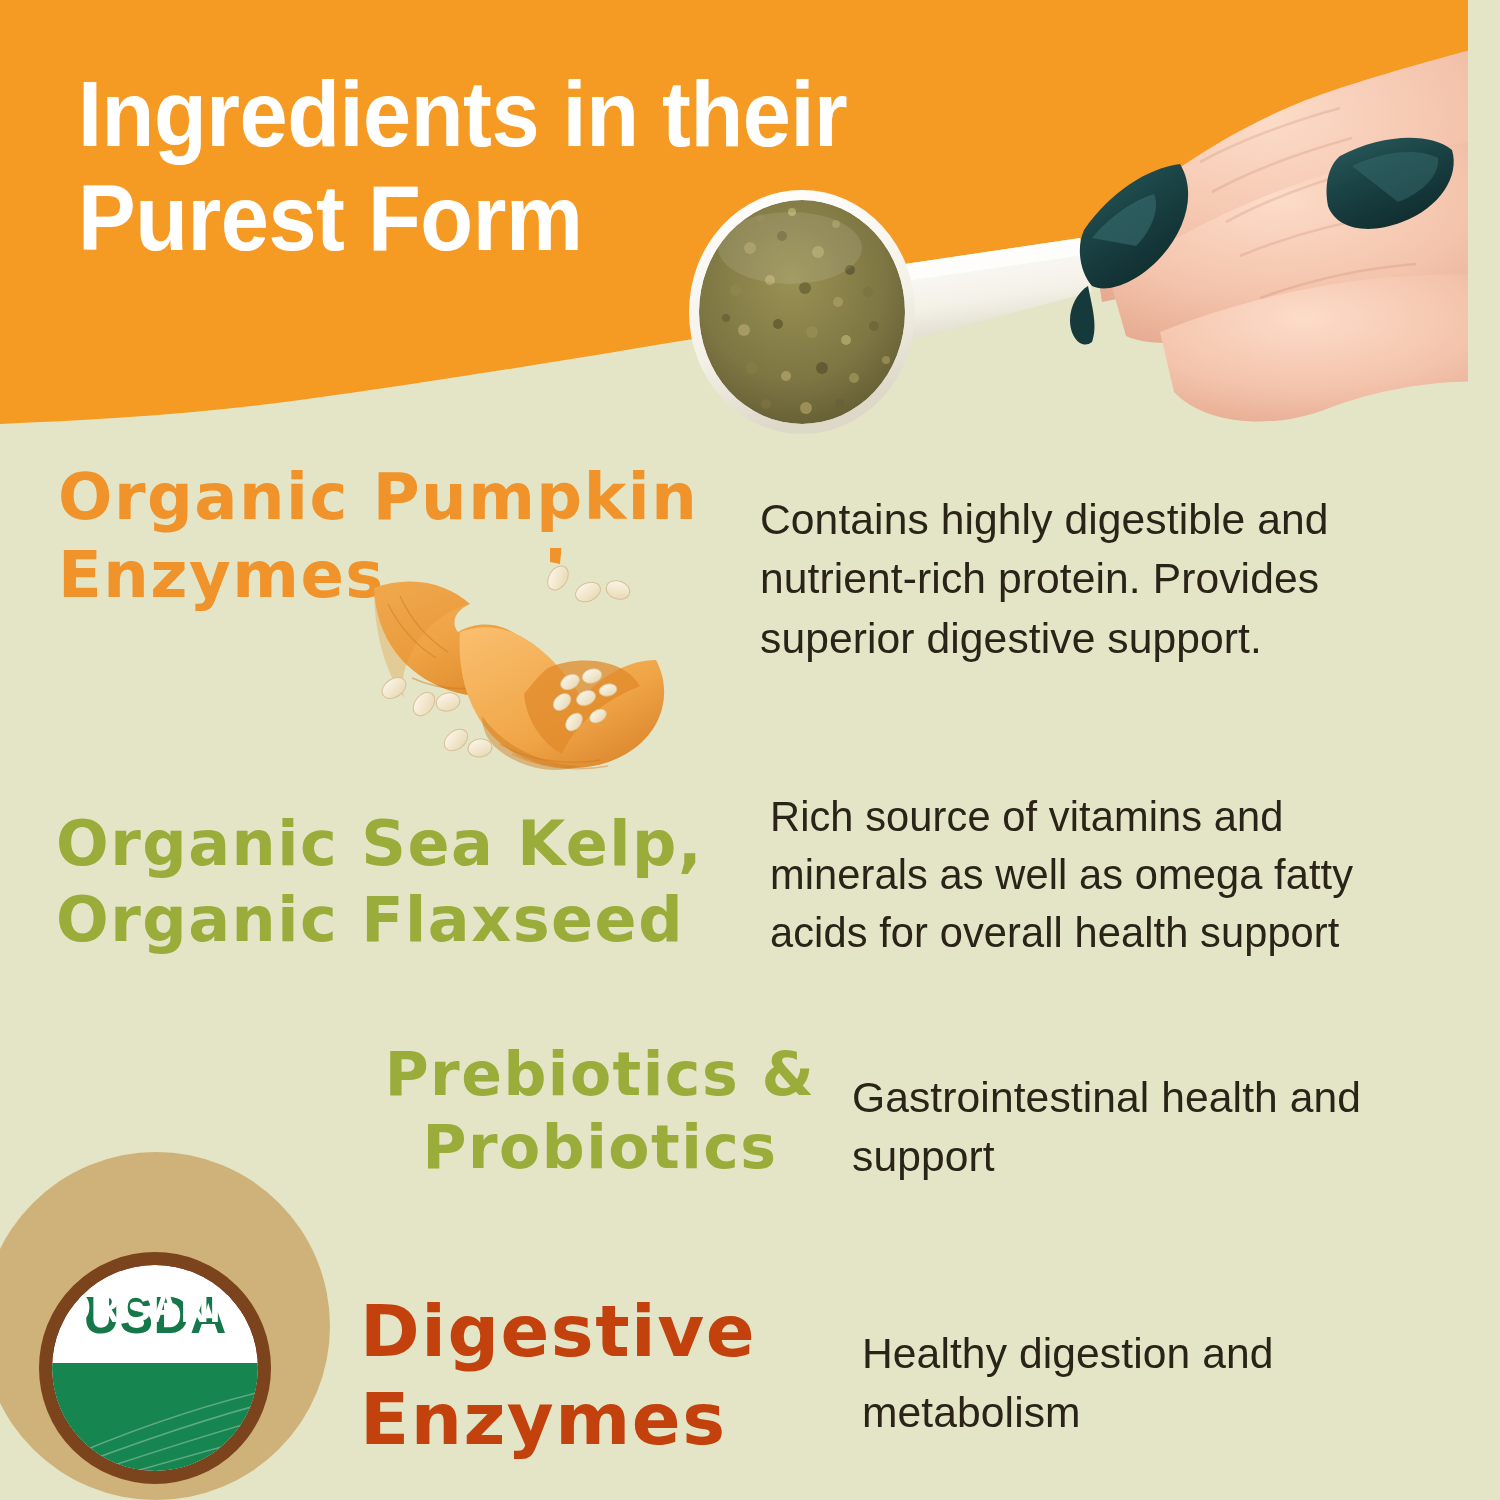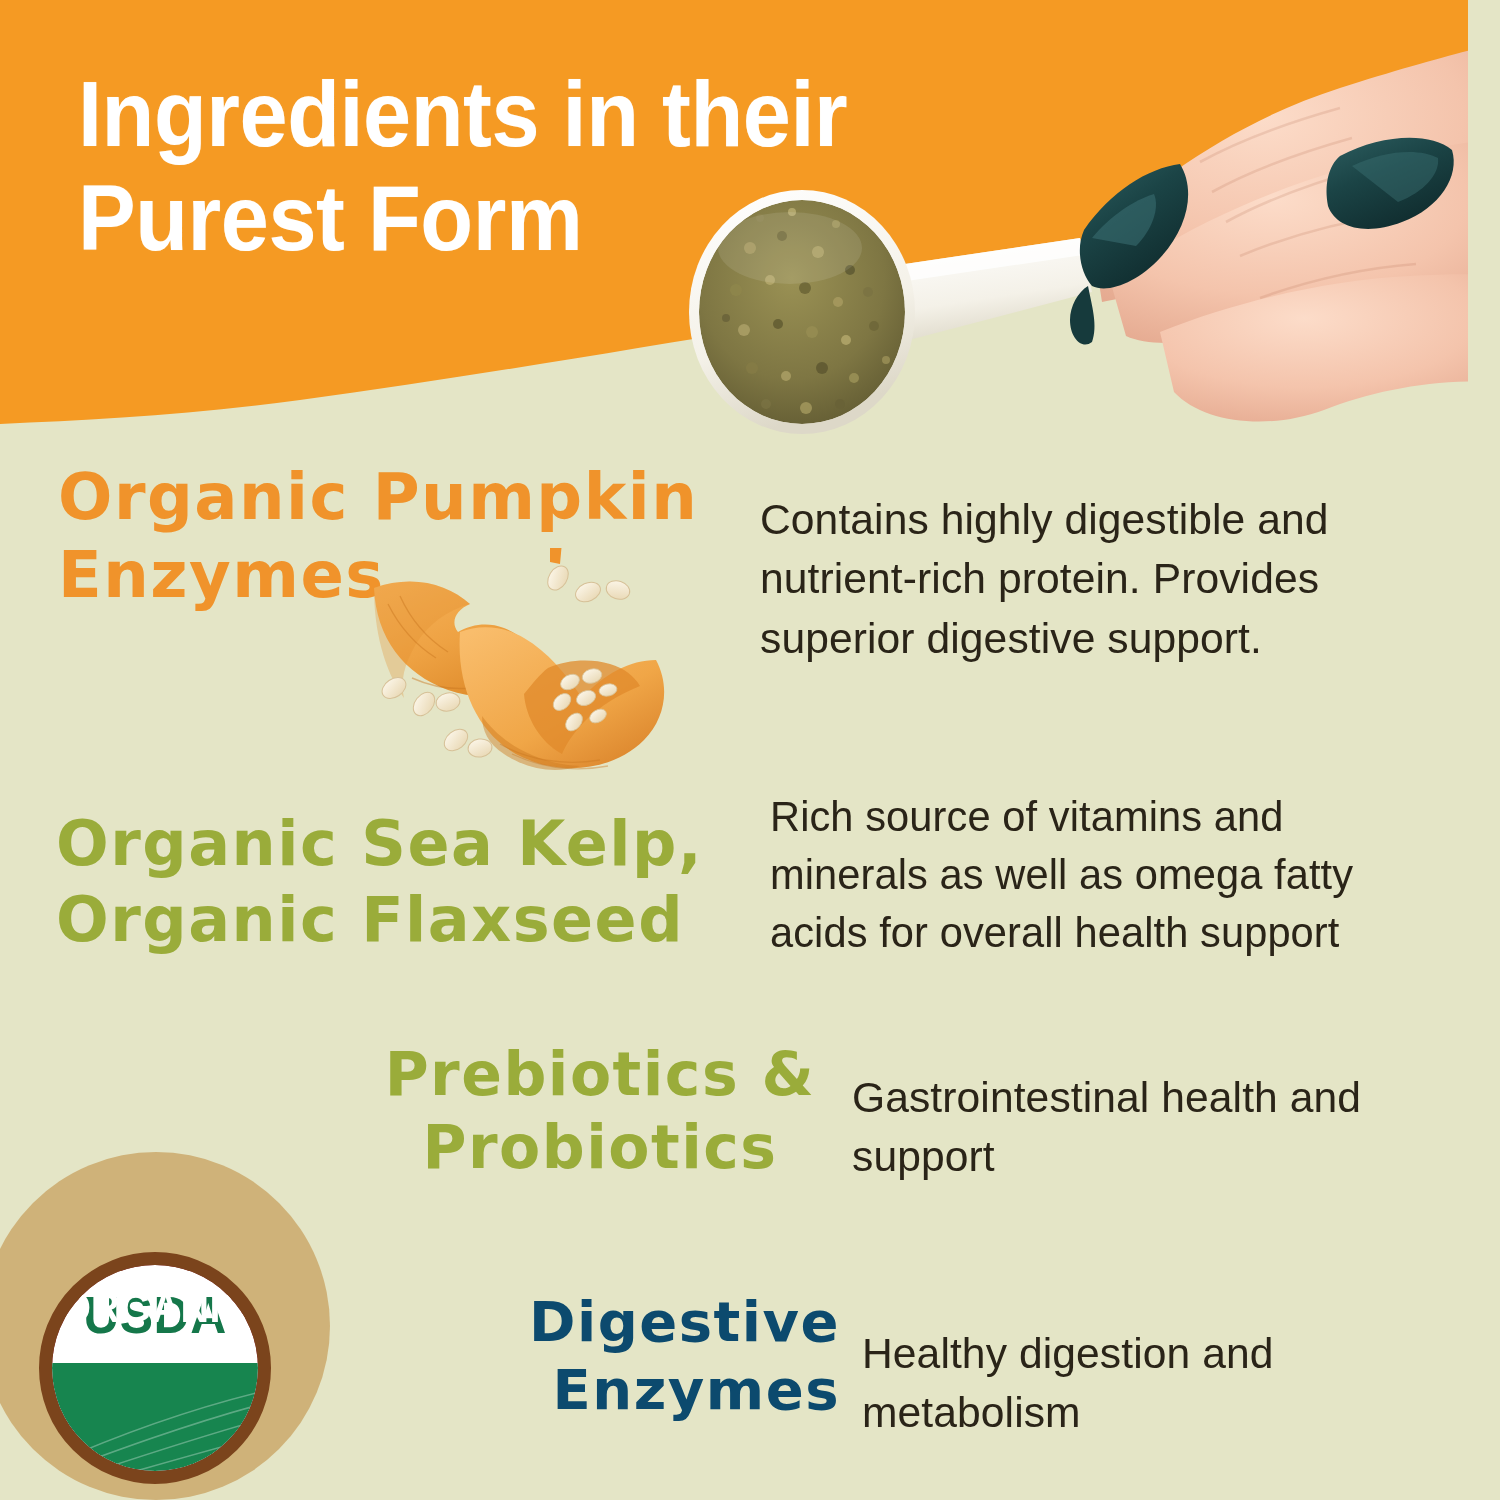--- a/index.html
+++ b/index.html
@@ -162,23 +162,23 @@
     font-size:60px;
     text-align:center;
   }
   #row-3 .row-desc { left:852px; top:38px; width:640px; }
 
   
   #row-4 { top:840px; }
   #row-4 .row-head {
     left:360px; top:8px;
     width:480px;
-    color:#0c4a6e;
-    font-size:56px;
-    text-align:right;
+    color:#c2410c;
+    font-size:72px;
+    text-align:left;
   }
   #row-4 .row-desc { left:862px; top:44px; width:620px; }
 
   
   .pumpkin-art {
     position:absolute;
     left:352px; top:548px;
     width:340px; height:240px;
     z-index:6;
   }

